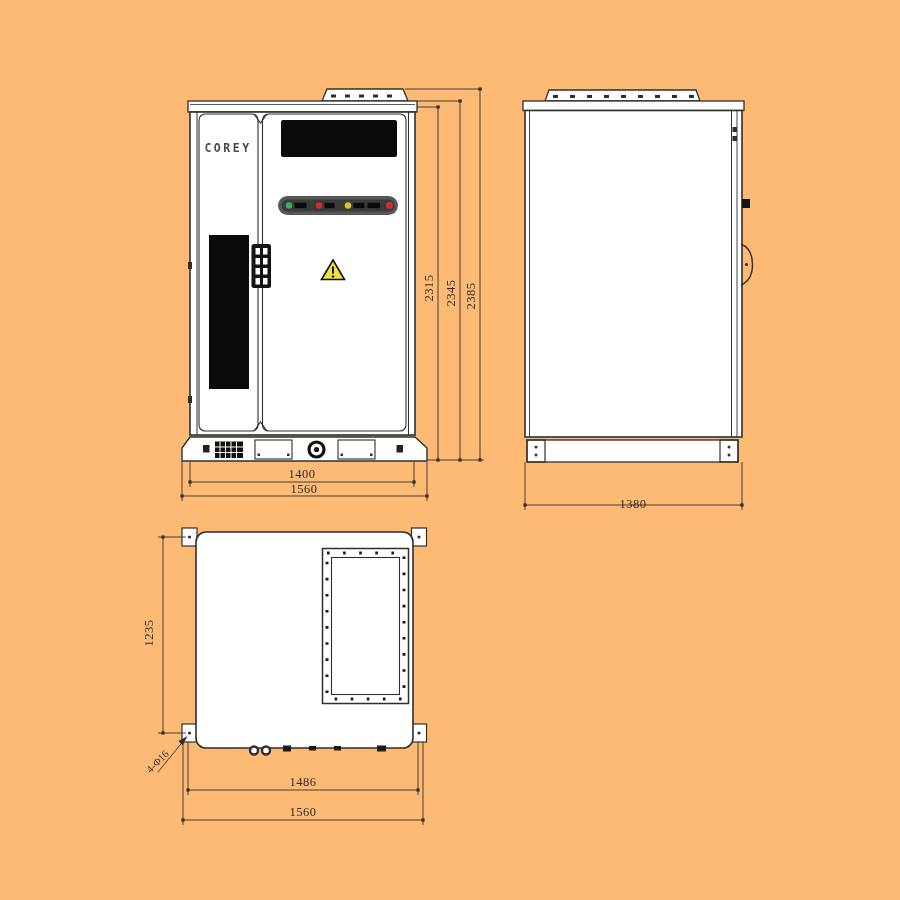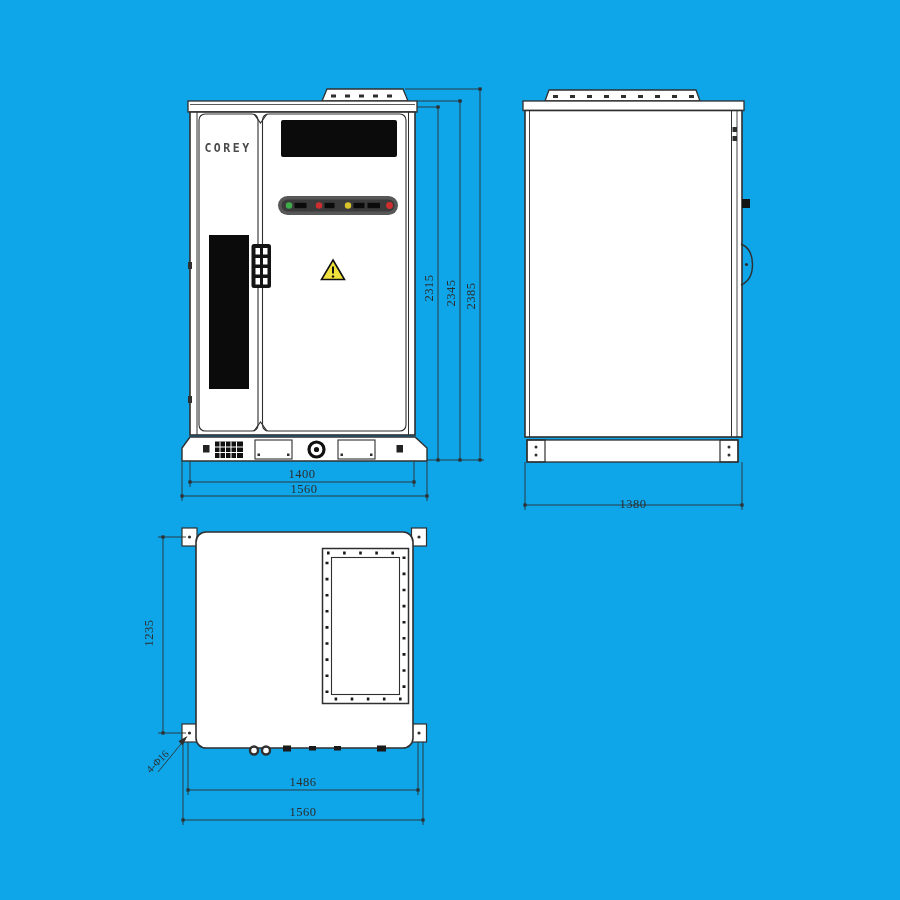--- a/index.html
+++ b/index.html
@@ -1,16 +1,16 @@
 <!DOCTYPE html>
 <html><head>
 <meta charset="utf-8">
 <style>
   html,body{margin:0;padding:0;background:#ffffff;}
-  .page{position:relative;width:900px;height:900px;background:#0ea5e9;overflow:hidden;
+  .page{position:relative;width:900px;height:900px;background:#fdba74;overflow:hidden;
         font-family:"Liberation Serif", serif;}
   svg{position:absolute;top:0;left:0;filter:blur(0.3px);}
   text{fill:#2d2d2d;}
   .dim-text{font-size:12.5px;font-family:"Liberation Serif", serif;letter-spacing:0.5px;}
   .logo-text{font-family:"DejaVu Sans Mono", monospace;font-size:11.5px;font-weight:bold;
              letter-spacing:2.5px;fill:#4a4a4a;}
   .callout-text{font-size:10.5px;font-family:"Liberation Serif", serif;}
 </style>
 </head>
 <body>

